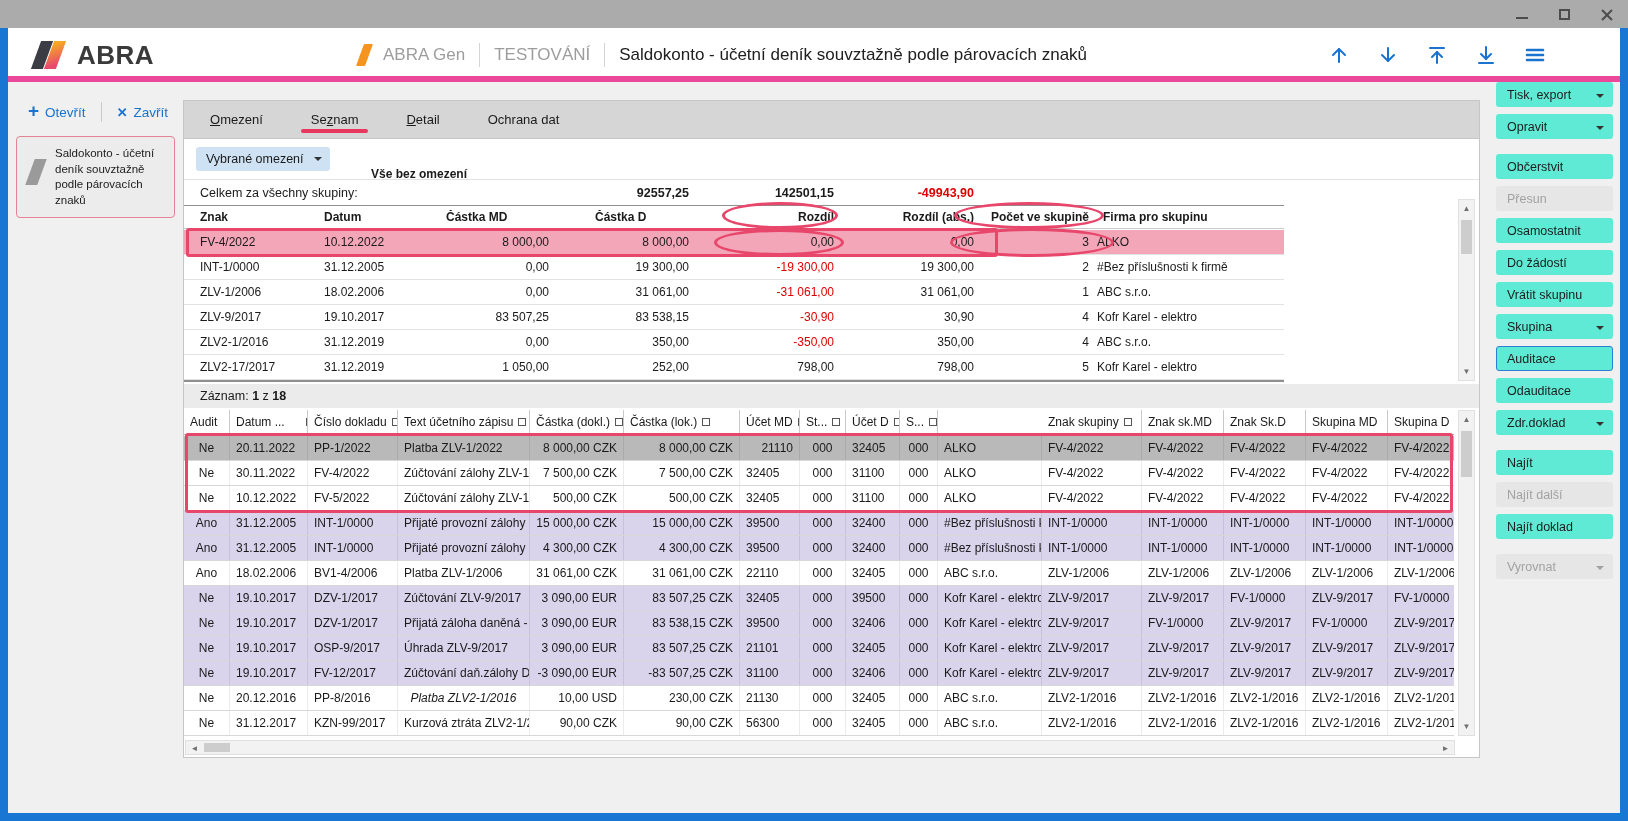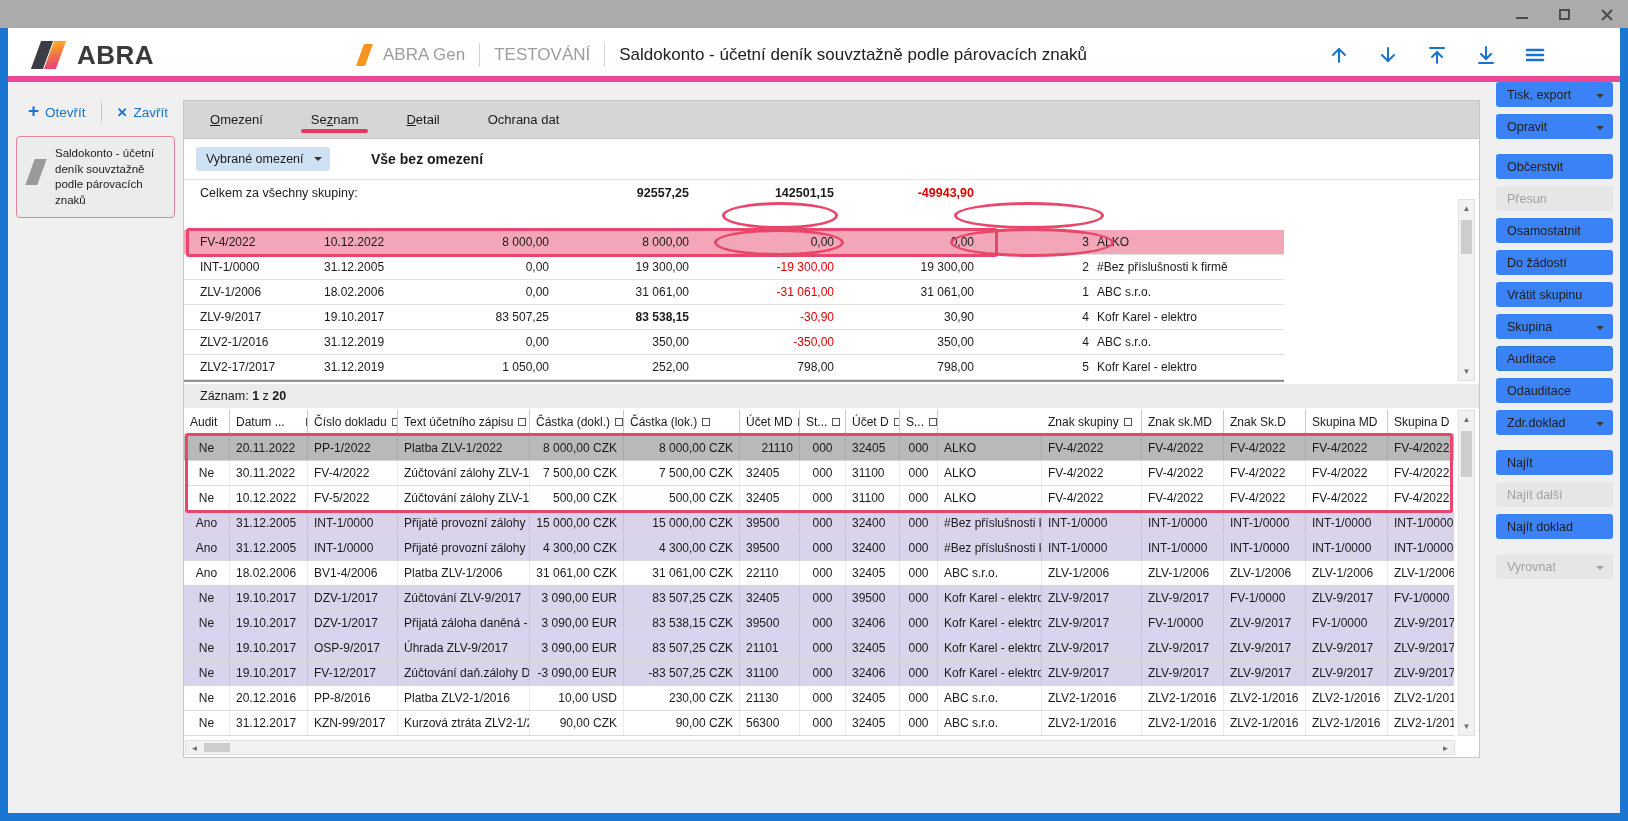--- a/index.html
+++ b/index.html
@@ -62,21 +62,21 @@
                        background:#e8365d; border-radius:2px; }
 
   .panel { position:absolute; left:0; top:56px; width:1297px; height:620px; background:#fff;
            border:1px solid #c6c6c6; overflow:hidden; }
 
   
   .filter-btn { position:absolute; left:12px; top:8px; height:24px; display:inline-flex; align-items:center;
                 background:#cfe2f4; border-radius:3px; padding:0 26px 0 10px; font-size:12.5px; }
   .caret { position:absolute; right:8px; top:10px; width:0; height:0;
            border:4px solid transparent; border-top-color:#333; }
-  .filter-value { position:absolute; left:187px; top:12px; font-size:14px; font-weight:bold; }
+  .filter-value { position:absolute; left:187px; top:28px; font-size:12px; font-weight:bold; }
   .hsep { position:absolute; left:0; top:40px; width:100%; height:1px; background:#e3e3e3; }
 
   
   .summary-label { position:absolute; left:16px; top:47px; font-size:12.5px; }
   .sum { position:absolute; top:47px; width:150px; text-align:right; font-size:12.5px; font-weight:bold; }
   .sum1 { left:355px; } .sum2 { left:500px; } .sum3 { left:640px; color:#dd0000; }
 
   
   .u-header { position:absolute; left:0; top:66px; width:1100px; height:24px; display:flex; padding-left:16px;
               border-top:1px solid #8f8f8f; border-bottom:1px solid #c9c9c9; font-weight:bold; font-size:12px;
@@ -127,21 +127,21 @@
   .ann-rozdil-hdr { left:538px; top:63px; width:116px; height:27px; }
   .ann-pocet-hdr  { left:770px; top:63px; width:150px; height:27px; }
   .ann-row1       { left:2px;   top:89px; width:812px; height:29px; }
   .ann-rozdil-val { left:530px; top:90px; width:130px; height:27px; }
   .ann-pocet-val  { left:766px; top:89px; width:164px; height:29px; }
   .ann-jrows      { left:1px;  top:294px; width:1268px; height:80px; }
 
   
   .actions { position:absolute; left:1479px; top:54px; width:133px; height:708px; }
   .abtn { position:relative; margin:0 0 7px 9px; width:117px; height:25px; display:flex; align-items:center;
-          padding:0 20px 0 10px; background:#3b82f6; border:1px solid transparent; border-radius:3px;
+          padding:0 20px 0 10px; background:#5eead4; border:1px solid transparent; border-radius:3px;
           font-size:12.5px; color:#1d1d1d; white-space:nowrap; }
   .abtn .caret { top:11px; }
   .abtn.disabled { background:#e6e6e6; color:#a2a2a2; }
   .abtn.disabled .caret { border-top-color:#a2a2a2; }
   .abtn.focused { border-color:#2a7fd4; }
   .abtn.gap { margin-top:15px; }
 
   
   .statusbar { position:absolute; left:0; bottom:0; width:100%; height:51px; background:#f3f3f3;
                border-top:1px solid #dcdcdc; font-size:12px; color:#4a4a4a; }
@@ -256,20 +256,30 @@
         <span class="caret"></span>
       </div>
       <div class="filter-value">Vše bez omezení</div>
       <div class="hsep"></div>
 
       <div class="summary-label">Celkem za všechny skupiny:</div>
       <div class="sum sum1">92557,25</div>
       <div class="sum sum2">142501,15</div>
       <div class="sum sum3">-49943,90</div>
 
+      <div class="u-header" id="u-header">
+          <span class="ucell" style="width: 124px; text-align: left;">Znak</span>
+          <span class="ucell" style="width: 110px; text-align: left;">Datum</span>
+          <span class="ucell" style="width: 115px; text-align: left; padding-left: 12px;">Částka MD</span>
+          <span class="ucell" style="width: 140px; text-align: left; padding-left: 46px;">Částka D</span>
+          <span class="ucell" style="width: 145px; text-align: right;">Rozdíl</span>
+          <span class="ucell" style="width: 140px; text-align: right;">Rozdíl (abs.)</span>
+          <span class="ucell" style="width: 115px; text-align: right;">Počet ve skupině</span>
+          <span class="ucell" style="width: 195px; text-align: left; padding-left: 14px;">Firma pro skupinu</span>
+        </div>
       <div class="u-rows" id="u-rows">
           <div class="u-row selected">
             <span class="ucell" style="width: 124px; text-align: left;">FV-4/2022</span>
             <span class="ucell" style="width: 110px; text-align: left;">10.12.2022</span>
             <span class="ucell" style="width: 115px; text-align: right;">8 000,00</span>
             <span class="ucell" style="width: 140px; text-align: right;">8 000,00</span>
             <span class="ucell" style="width: 145px; text-align: right;">0,00</span>
             <span class="ucell" style="width: 140px; text-align: right;">0,00</span>
             <span class="ucell" style="width: 115px; text-align: right;">3</span>
             <span class="ucell" style="width: 195px; text-align: left; padding-left: 8px;">ALKO</span>
@@ -291,21 +301,21 @@
             <span class="ucell" style="width: 140px; text-align: right;">31 061,00</span>
             <span class="ucell neg" style="width: 145px; text-align: right;">-31 061,00</span>
             <span class="ucell" style="width: 140px; text-align: right;">31 061,00</span>
             <span class="ucell" style="width: 115px; text-align: right;">1</span>
             <span class="ucell" style="width: 195px; text-align: left; padding-left: 8px;">ABC s.r.o.</span>
           </div>
           <div class="u-row">
             <span class="ucell" style="width: 124px; text-align: left;">ZLV-9/2017</span>
             <span class="ucell" style="width: 110px; text-align: left;">19.10.2017</span>
             <span class="ucell" style="width: 115px; text-align: right;">83 507,25</span>
-            <span class="ucell" style="width: 140px; text-align: right; font-weight: bold;">83 538,15</span>
+            <span class="ucell" style="width: 140px; text-align: right;">83 538,15</span>
             <span class="ucell neg" style="width: 145px; text-align: right;">-30,90</span>
             <span class="ucell" style="width: 140px; text-align: right;">30,90</span>
             <span class="ucell" style="width: 115px; text-align: right;">4</span>
             <span class="ucell" style="width: 195px; text-align: left; padding-left: 8px;">Kofr Karel - elektro</span>
           </div>
           <div class="u-row">
             <span class="ucell" style="width: 124px; text-align: left;">ZLV2-1/2016</span>
             <span class="ucell" style="width: 110px; text-align: left;">31.12.2019</span>
             <span class="ucell" style="width: 115px; text-align: right;">0,00</span>
             <span class="ucell" style="width: 140px; text-align: right;">350,00</span>
@@ -324,21 +334,21 @@
             <span class="ucell" style="width: 115px; text-align: right;">5</span>
             <span class="ucell" style="width: 195px; text-align: left; padding-left: 8px;">Kofr Karel - elektro</span>
           </div>
         </div>
       <div class="u-bottomline"></div>
 
       <div class="record-strip">
         <span>Záznam:</span>
         <b>1</b>
         <span>z</span>
-        <b>20</b>
+        <b>18</b>
       </div>
 
       <div class="j-header" id="j-header">
           <span class="j-hcell" style="width: 46px; flex: 0 0 auto;">
             <span>Audit</span>
           </span>
           <span class="j-hcell" style="width: 78px; flex: 0 0 auto; gap: 16px;">
             <span>Datum ...</span>
             <span class="fbox"></span>
           </span>
@@ -573,21 +583,21 @@
             <span class="jcell" style="width: 100px; flex: 0 0 auto; text-align: left;">ZLV-9/2017</span>
             <span class="jcell" style="width: 82px; flex: 0 0 auto; text-align: left;">ZLV-9/2017</span>
             <span class="jcell" style="width: 82px; flex: 0 0 auto; text-align: left;">ZLV-9/2017</span>
             <span class="jcell" style="width: 82px; flex: 0 0 auto; text-align: left;">ZLV-9/2017</span>
             <span class="jcell" style="width: 84px; flex: 0 0 auto; text-align: left;">ZLV-9/2017</span>
           </div>
           <div class="j-row">
             <span class="jcell" style="width: 46px; flex: 0 0 auto; text-align: center;">Ne</span>
             <span class="jcell" style="width: 78px; flex: 0 0 auto; text-align: left;">20.12.2016</span>
             <span class="jcell" style="width: 90px; flex: 0 0 auto; text-align: left;">PP-8/2016</span>
-            <span class="jcell" style="width: 132px; flex: 0 0 auto; text-align: left;">Platba ZLV2-1/2016</span>
+            <span class="jcell" style="width: 132px; flex: 0 0 auto; text-align: center; font-style: italic;">Platba ZLV2-1/2016</span>
             <span class="jcell" style="width: 94px; flex: 0 0 auto; text-align: right;">10,00 USD</span>
             <span class="jcell" style="width: 116px; flex: 0 0 auto; text-align: right;">230,00 CZK</span>
             <span class="jcell" style="width: 60px; flex: 0 0 auto; text-align: left;">21130</span>
             <span class="jcell" style="width: 46px; flex: 0 0 auto; text-align: center;">000</span>
             <span class="jcell" style="width: 54px; flex: 0 0 auto; text-align: left;">32405</span>
             <span class="jcell" style="width: 38px; flex: 0 0 auto; text-align: center;">000</span>
             <span class="jcell" style="width: 104px; flex: 0 0 auto; text-align: left;">ABC s.r.o.</span>
             <span class="jcell" style="width: 100px; flex: 0 0 auto; text-align: left;">ZLV2-1/2016</span>
             <span class="jcell" style="width: 82px; flex: 0 0 auto; text-align: left;">ZLV2-1/2016</span>
             <span class="jcell" style="width: 82px; flex: 0 0 auto; text-align: left;">ZLV2-1/2016</span>

